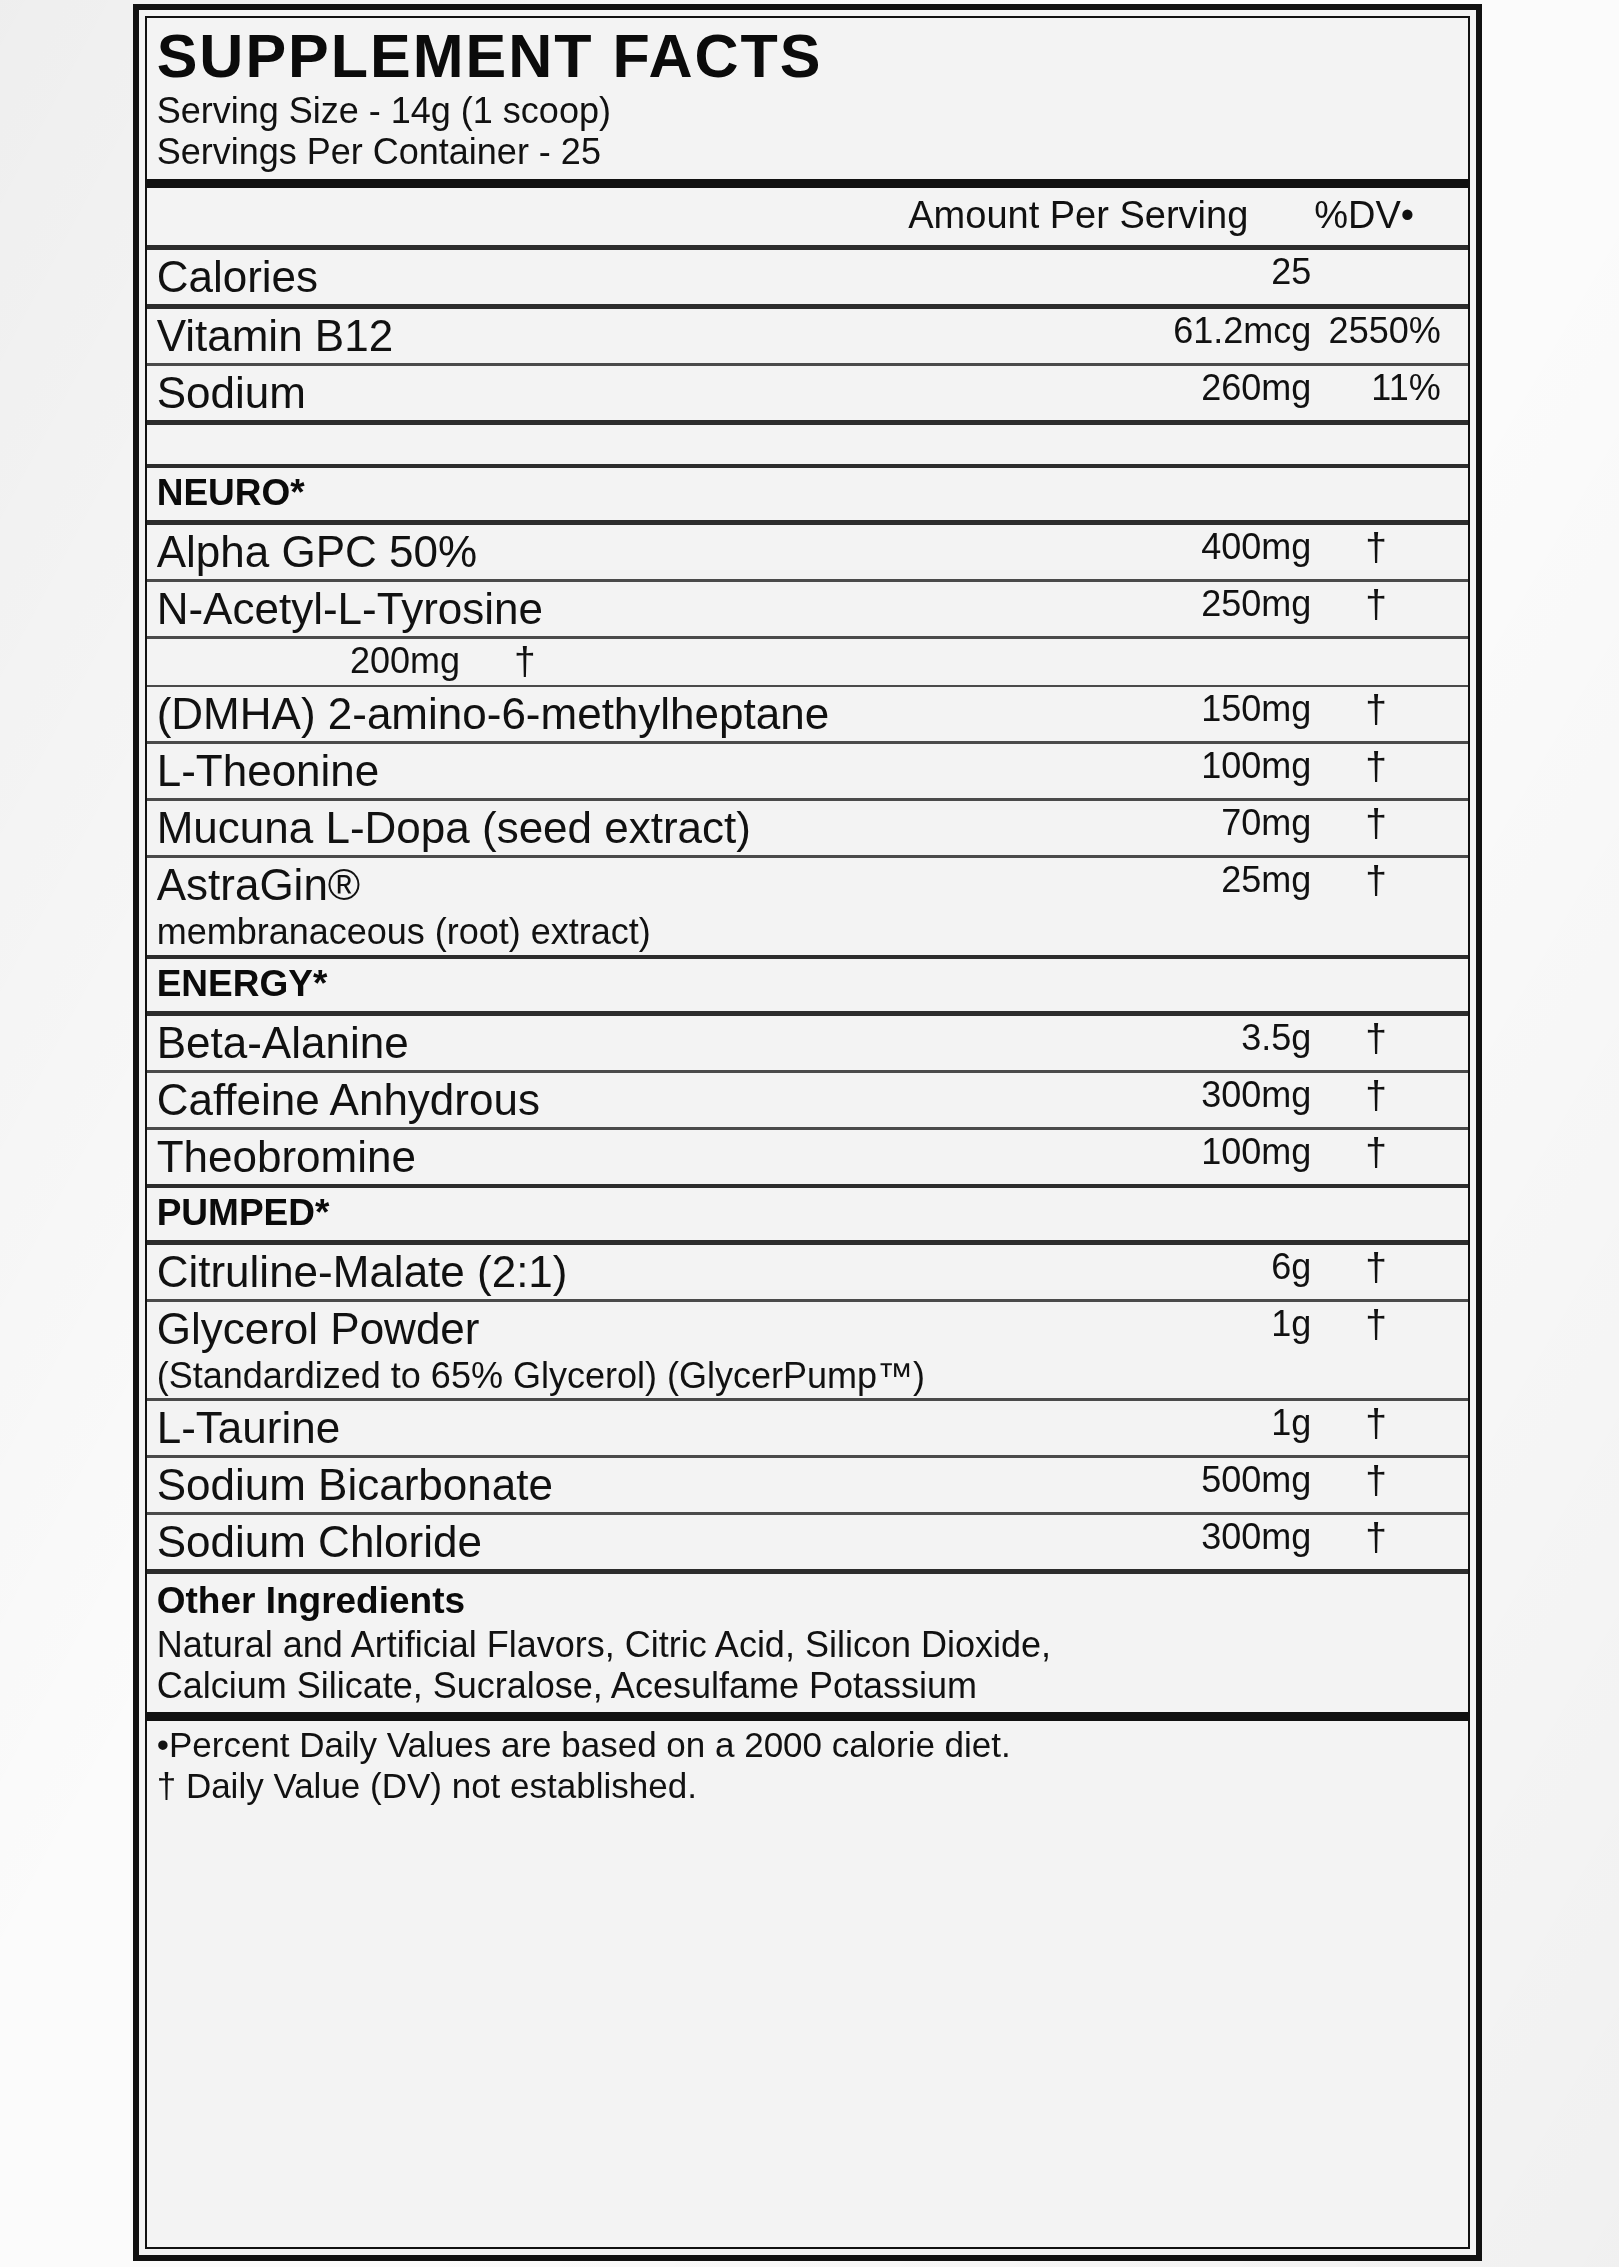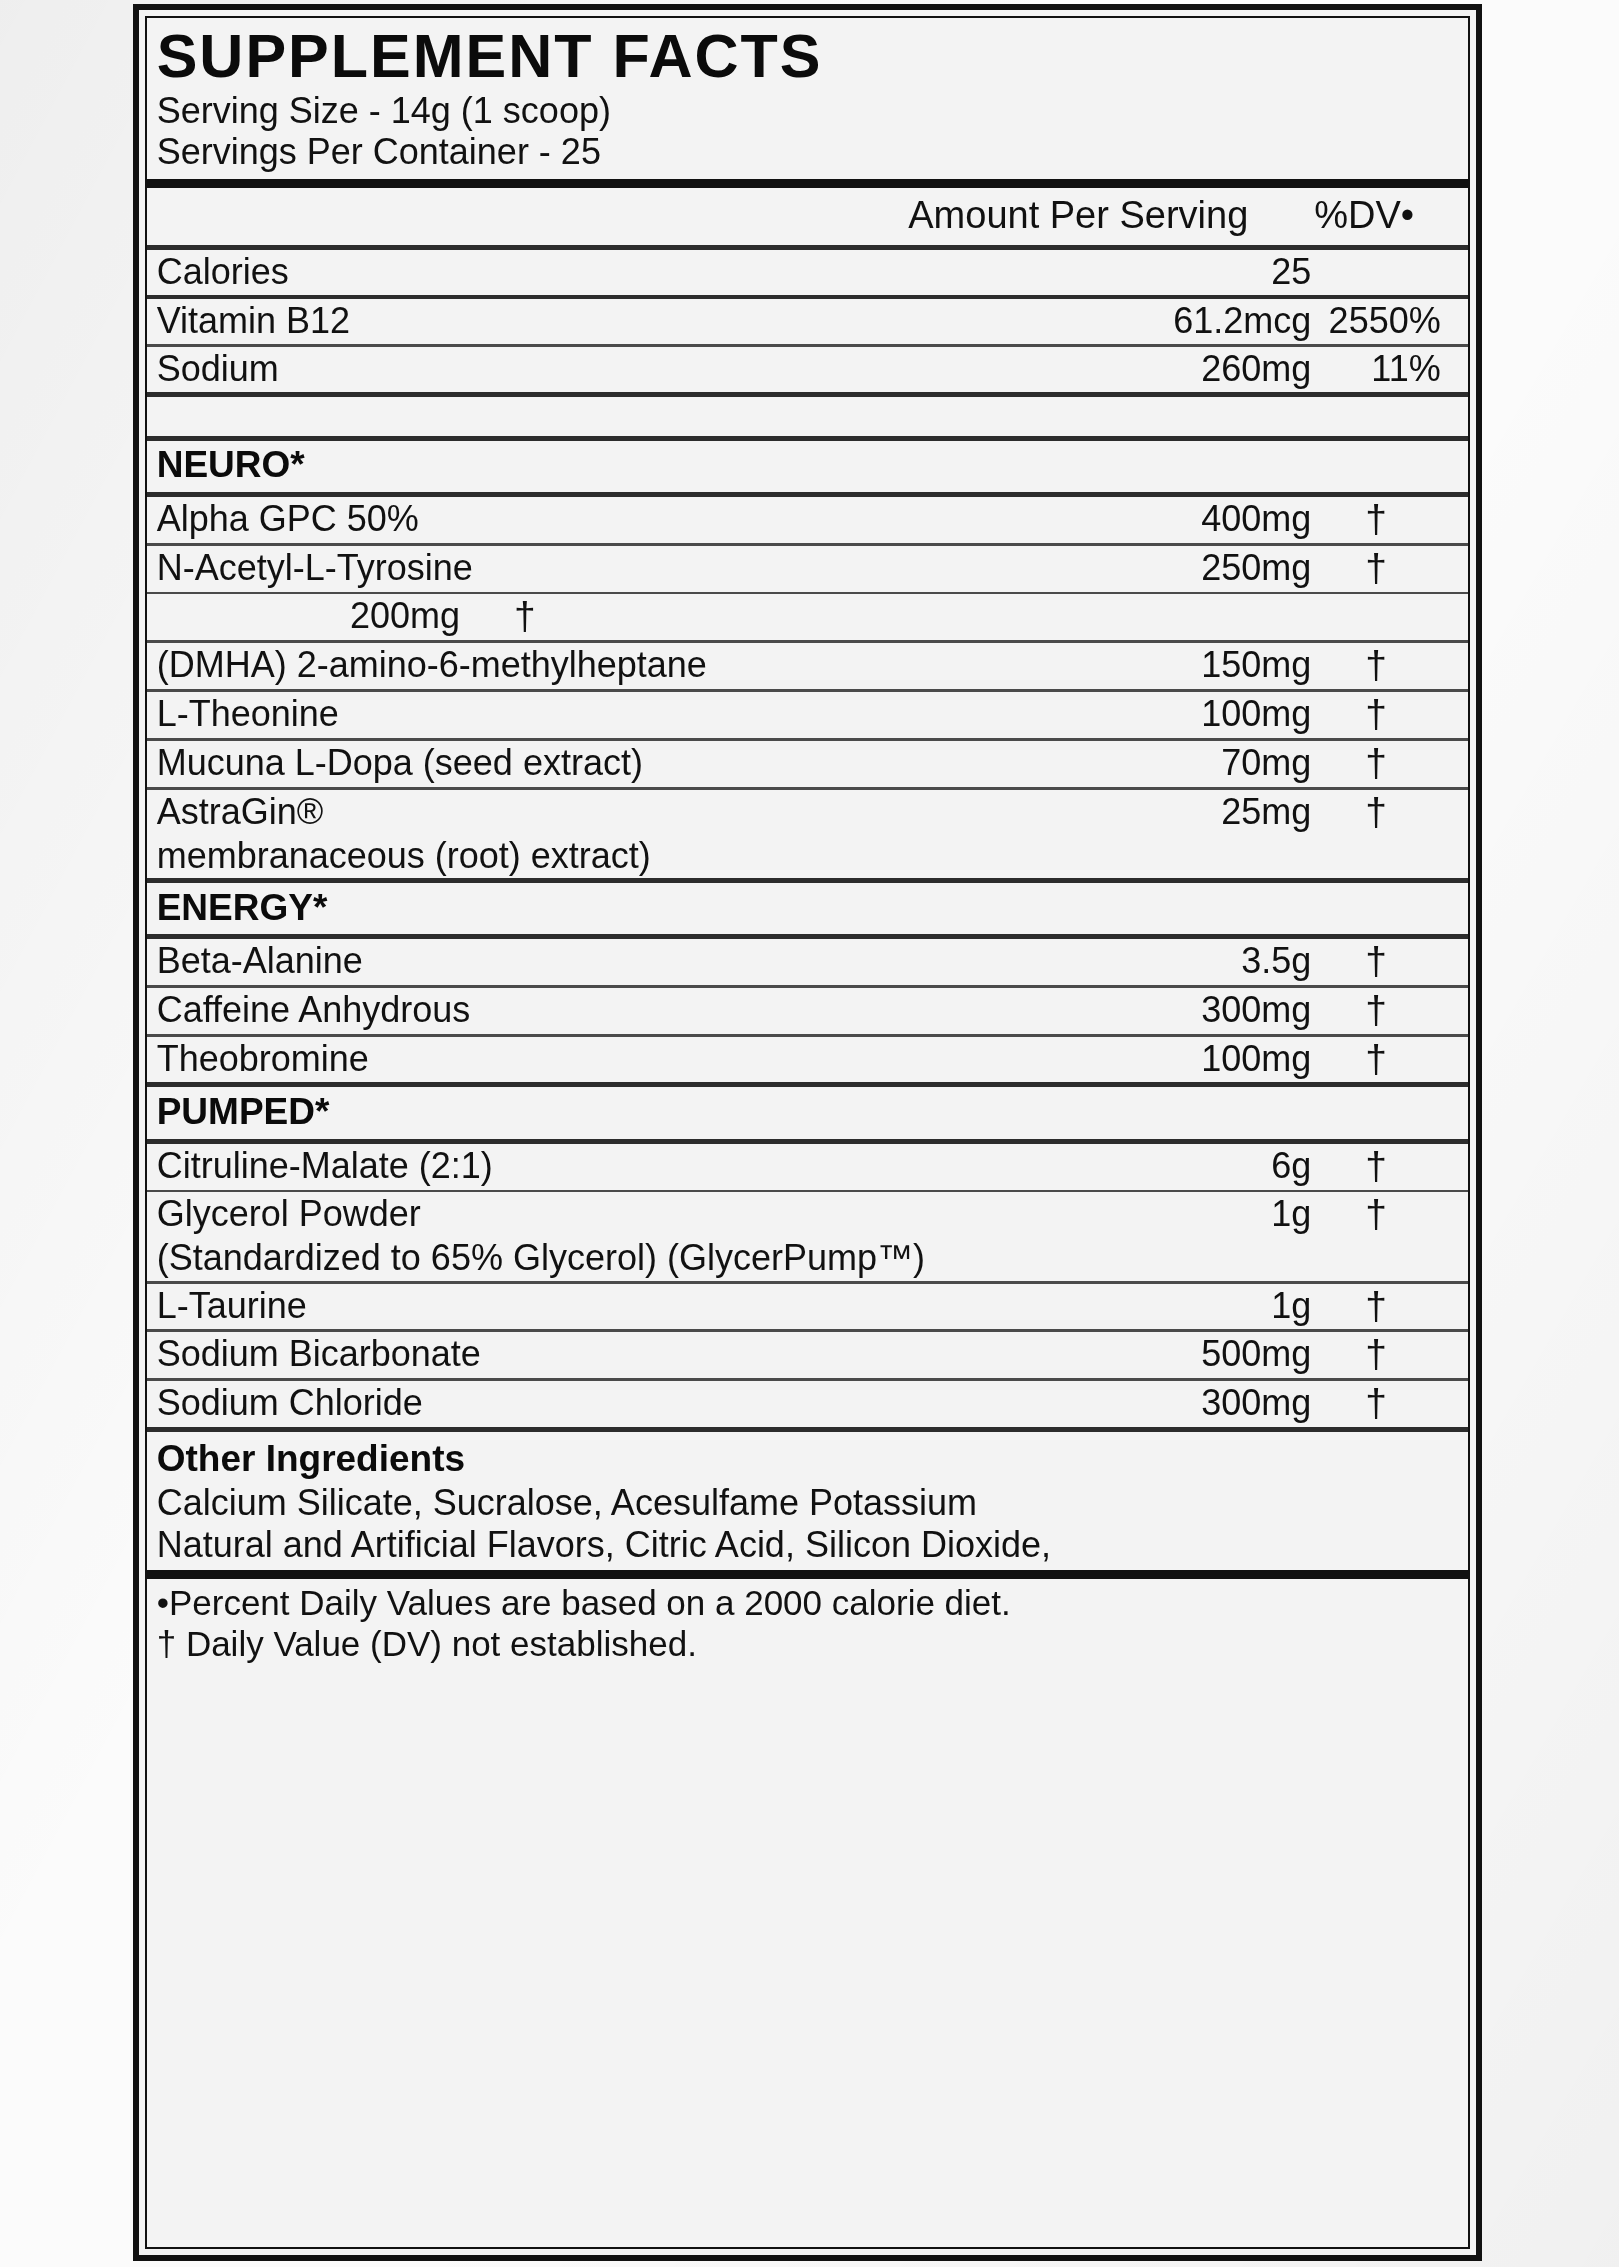--- a/index.html
+++ b/index.html
@@ -54,21 +54,21 @@
   .rule-thin  { height:2.9px; background:#4a4a4a; }
 
   
   .row {
     display:flex; align-items:flex-start;
     padding:1px 0 2px 0;
     min-height:41px;
   }
   .c-name {
     flex:1 1 auto; padding-left:9.8px;
-    font-size:36px; line-height:1.16; color:#111;
+    font-size:44px; line-height:1.16; color:#111;
     white-space:nowrap; overflow:visible;
   }
   .c-amt {
     flex:0 0 323px; text-align:right; padding-right:9.8px;
     font-size:36px; line-height:1.16; color:#111; white-space:nowrap;
   }
   .c-dv {
     flex:0 0 147px; text-align:right; padding-right:27.4px;
     font-size:36px; line-height:1.16; color:#111; white-space:nowrap;
   }
@@ -279,22 +279,22 @@
 
       <div class="row">
         <div class="c-name">Sodium Chloride</div>
         <div class="c-amt">300mg</div>
         <div class="c-dag">†</div>
       </div>
       <div class="rule-med"></div>
 
       <div class="oi-head">Other Ingredients</div>
       <div class="oi-body">
+        <div>Natural and Artificial Flavors, Citric Acid, Silicon Dioxide,</div>
         <div>Calcium Silicate, Sucralose, Acesulfame Potassium</div>
-        <div>Natural and Artificial Flavors, Citric Acid, Silicon Dioxide,</div>
       </div>
 
       <div class="rule-thick"></div>
 
       <div class="foot">
         <div>•Percent Daily Values are based on a 2000 calorie diet.</div>
         <div>† Daily Value (DV) not established.</div>
       </div>
 
       <div class="spacer-fill"></div>

